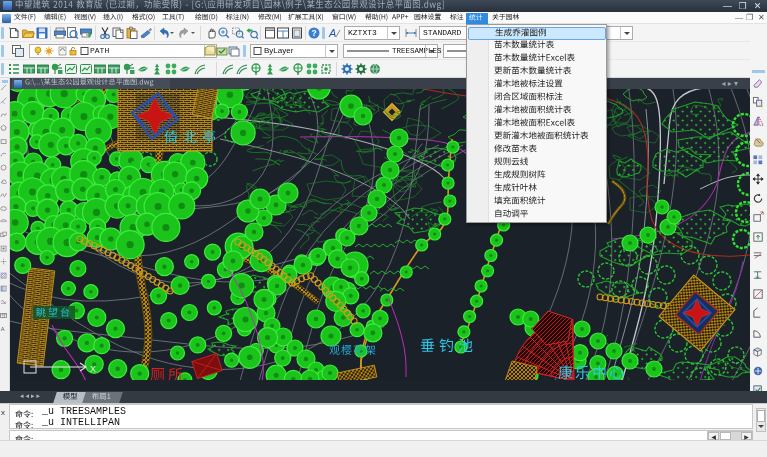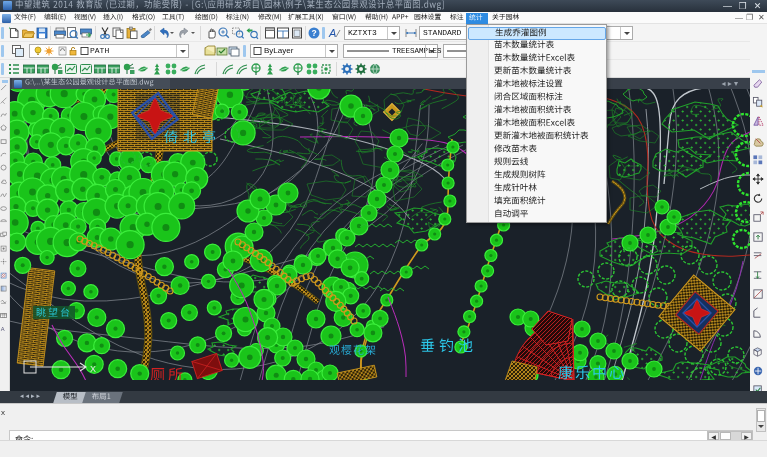--- a/index.html
+++ b/index.html
@@ -600,21 +600,21 @@
     </div>
   </div>
 <div id="tb2" class="abs tbrow">
     <div class="grip" style="left:1px"></div>
     <div class="ticon" style="left:11px;top:2px">
       <svg width="14" height="14" viewBox="0 0 14 14">
         <rect x="1.5" y="1.5" width="8" height="8" fill="#fff" stroke="#555" stroke-width="0.9"></rect>
         <rect x="4.5" y="4.5" width="8" height="8" fill="#dcebf8" stroke="#555" stroke-width="0.9"></rect>
       </svg>
     </div>
-    <div class="combo" style="left:29px;width:160px">
+    <div class="combo" style="left:29px;width:188px">
       <svg width="70" height="12" viewBox="0 0 70 12" style="position:absolute;left:2px;top:0">
         <circle cx="6" cy="5" r="3" fill="#f0c830" stroke="#a88a10" stroke-width="0.7"></circle>
         <path d="M4.7 8 h2.6 M5 9.5 h2" stroke="#a88a10" stroke-width="0.8"></path>
         <circle cx="17" cy="6" r="2.6" fill="#f0a030"></circle>
         <g stroke="#f0a030" stroke-width="0.9">
           <path d="M17 1.5 v2 M17 8.5 v2 M12.5 6 h2 M19.5 6 h2 M13.8 2.8 l1.4 1.4 M18.8 7.8 l1.4 1.4 M20.2 2.8 l-1.4 1.4 M15.2 7.8 l-1.4 1.4"></path>
         </g>
         <rect x="27" y="2" width="7" height="8" fill="#f4f4f4" stroke="#888" stroke-width="0.7"></rect>
         <path d="M28.5 6 a2 2.4 0 0 1 4 0" fill="none" stroke="#666" stroke-width="0.8"></path>
         <rect x="38" y="5.5" width="6" height="4.5" fill="#f0b83c" stroke="#a8780a" stroke-width="0.7"></rect>
@@ -2107,20 +2107,42 @@
         <g fill="#222222">
           <use href="#g145" transform="translate(0.0 7.6) scale(0.008600 -0.008600)"></use>
           <use href="#g146" transform="translate(8.6 7.6) scale(0.008600 -0.008600)"></use>
           <use href="#g147" transform="translate(17.2 7.6) scale(0.008600 -0.008600)"></use>
           <use href="#g61" transform="translate(25.8 7.6) scale(0.008600 -0.008600)"></use>
         </g>
       </svg></div>
   </div>
 <div id="cmd" class="abs">
 <span id="cmdx">x</span>
+<div id="cmdhist">
+ <div class="cl" style="top:1px">
+        <span class="cp"><svg width="20" height="11" style="overflow:visible">
+            <g fill="#111111">
+              <use href="#g148" transform="translate(0.0 7.0) scale(0.008000 -0.008000)"></use>
+              <use href="#g149" transform="translate(8.0 7.0) scale(0.008000 -0.008000)"></use>
+              <use href="#g41" transform="translate(16.0 7.0) scale(0.008000 -0.008000)"></use>
+            </g>
+          </svg></span>
+        <span class="ct">_u TREESAMPLES</span>
+      </div>
+ <div class="cl" style="top:12px">
+        <span class="cp"><svg width="20" height="11" style="overflow:visible">
+            <g fill="#111111">
+              <use href="#g148" transform="translate(0.0 7.0) scale(0.008000 -0.008000)"></use>
+              <use href="#g149" transform="translate(8.0 7.0) scale(0.008000 -0.008000)"></use>
+              <use href="#g41" transform="translate(16.0 7.0) scale(0.008000 -0.008000)"></use>
+            </g>
+          </svg></span>
+        <span class="ct">_u INTELLIPAN</span>
+      </div>
+</div>
 <div id="cmdin">
       <div class="cl" style="top:0px">
         <span class="cp"><svg width="20" height="11" style="overflow:visible">
             <g fill="#111111">
               <use href="#g148" transform="translate(0.0 7.0) scale(0.008000 -0.008000)"></use>
               <use href="#g149" transform="translate(8.0 7.0) scale(0.008000 -0.008000)"></use>
               <use href="#g41" transform="translate(16.0 7.0) scale(0.008000 -0.008000)"></use>
             </g>
           </svg></span>
       </div>

